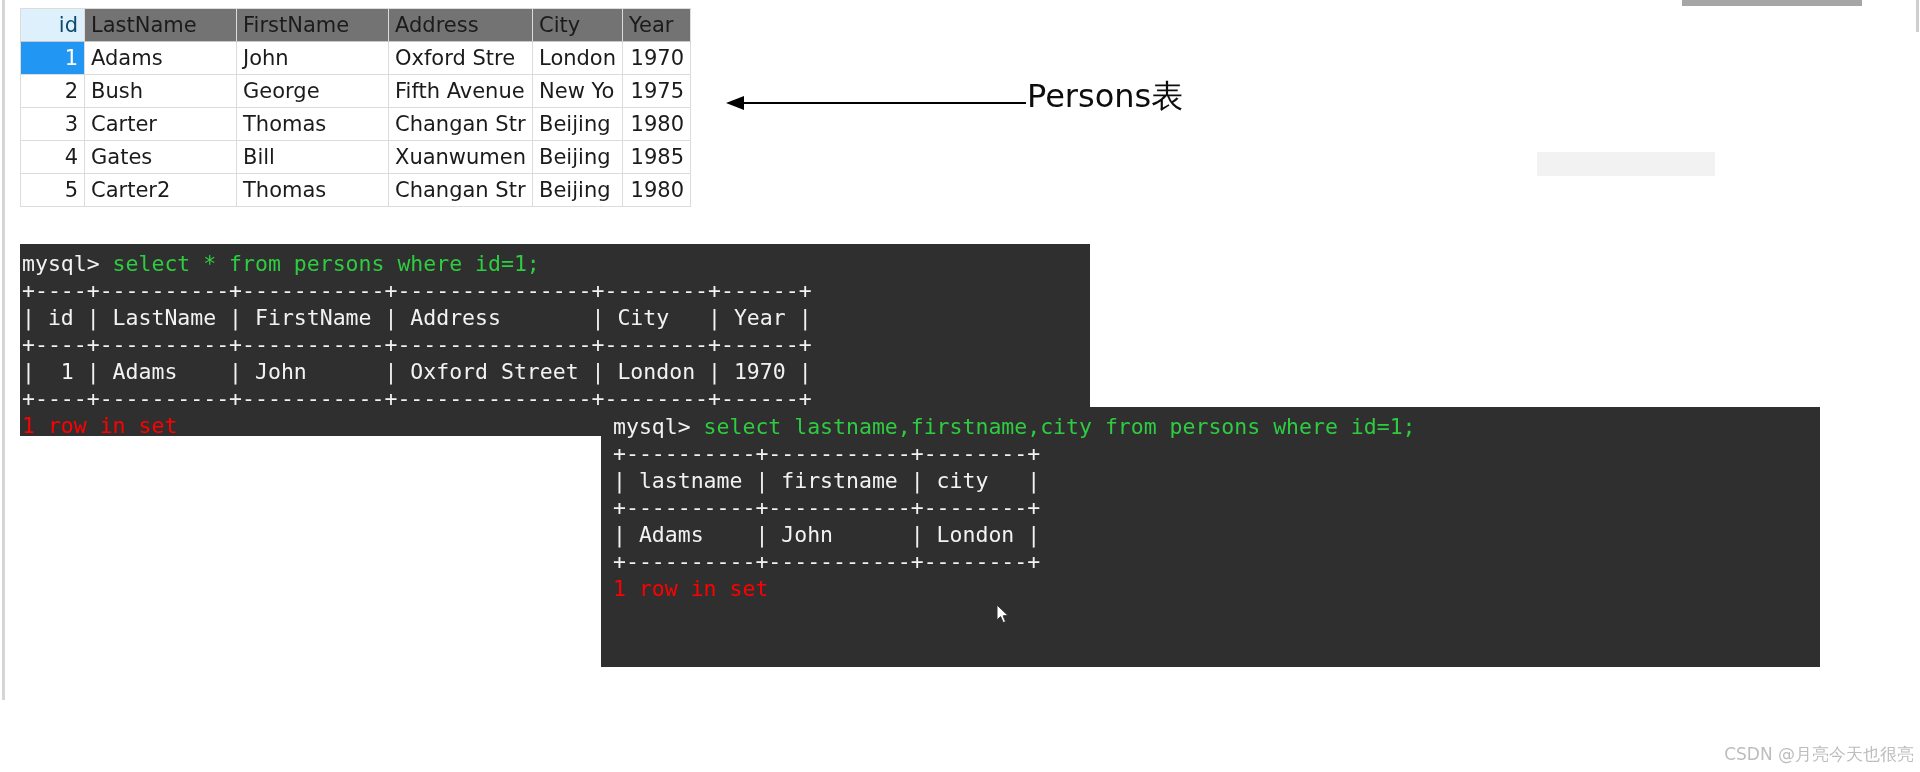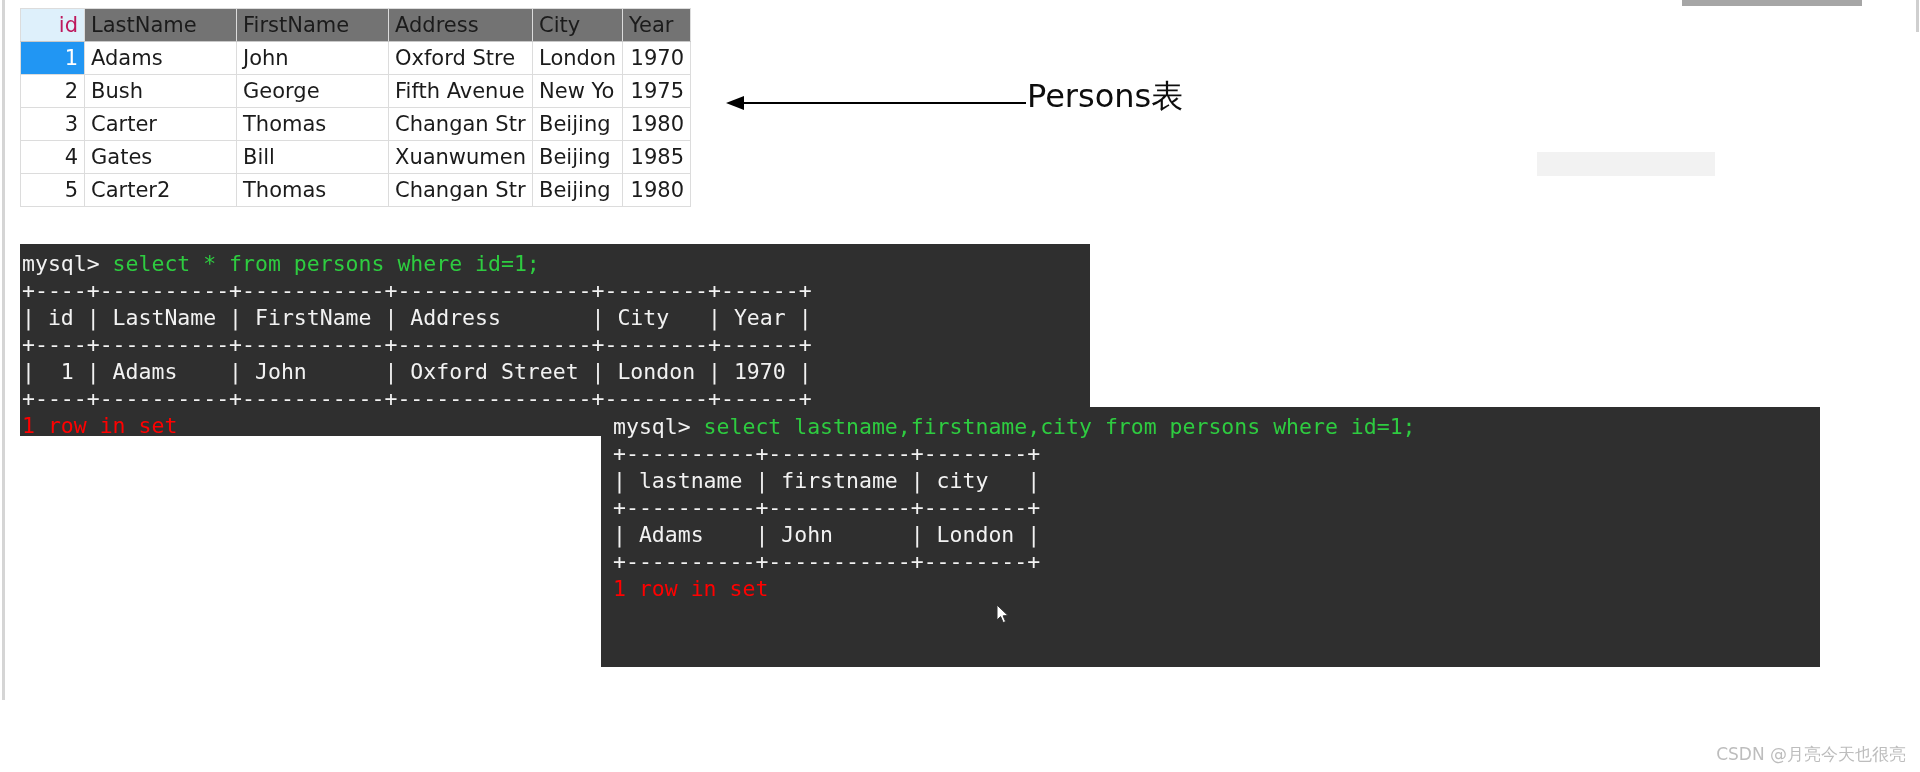--- a/index.html
+++ b/index.html
@@ -73,21 +73,21 @@
     font-weight: normal;
     box-sizing: border-box;
   }
   .sheet thead th {
     background: #737373;
     border-bottom: 1px solid #c8c8c8;
     font-weight: normal;
   }
   .sheet thead th.hdr-id {
     background: #def0fb;
-    color: #be185d;
+    color: #0c4a6e;
   }
   .col-id    { width: 64px;  text-align: right !important; }
   .col-last  { width: 152px; }
   .col-first { width: 152px; }
   .col-addr  { width: 134px; }
   .col-city  { width: 84px; }
   .col-year  { width: 68px; text-align: right; }
 
   td.cell-id { text-align: right; }
   td.cell-year { text-align: right; }
@@ -150,21 +150,21 @@
     position: absolute;
     left: 997px;
     top: 605px;
     width: 14px;
     height: 20px;
   }
 
   
   .watermark {
     position: absolute;
-    right: 14px;
+    right: 6px;
     bottom: 6px;
     font-family: "DejaVu Sans", "Liberation Sans", sans-serif;
     font-size: 17px;
     color: #bdbdbd;
     white-space: nowrap;
   }
 </style>
 </head>
 <body>
 

